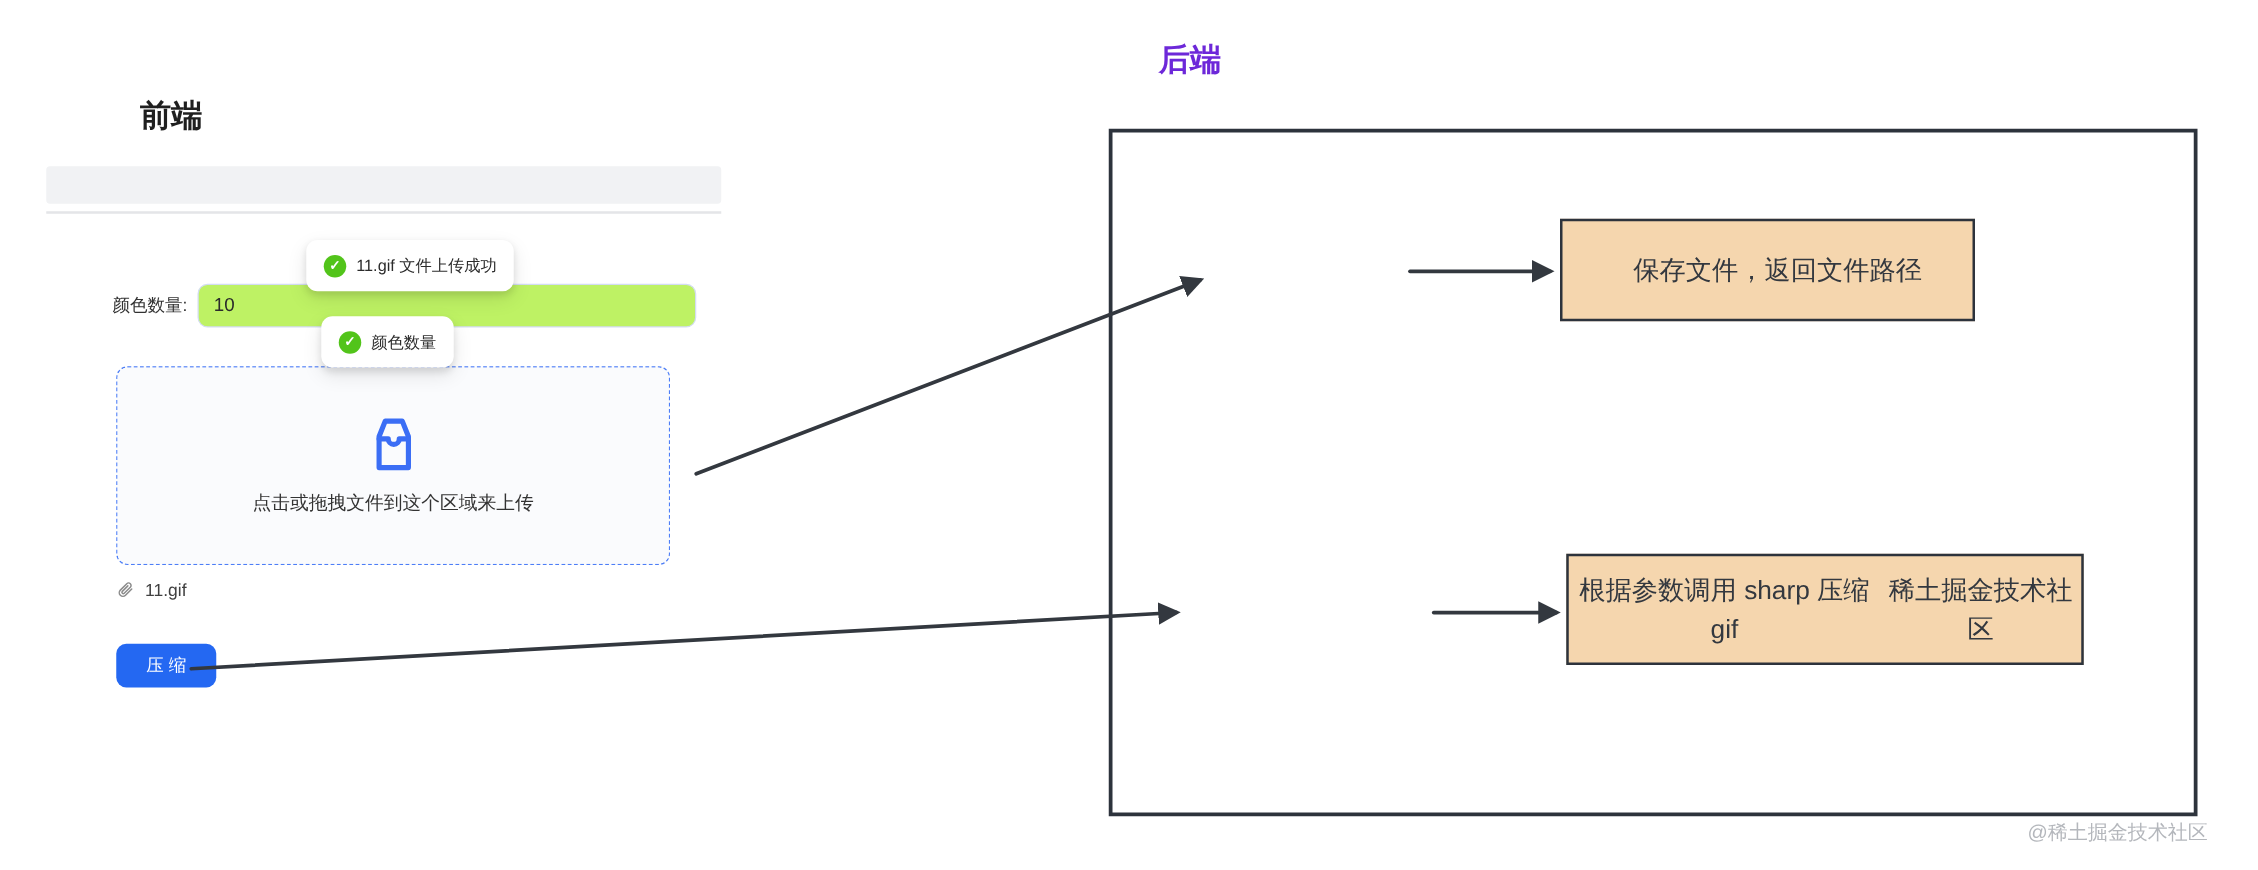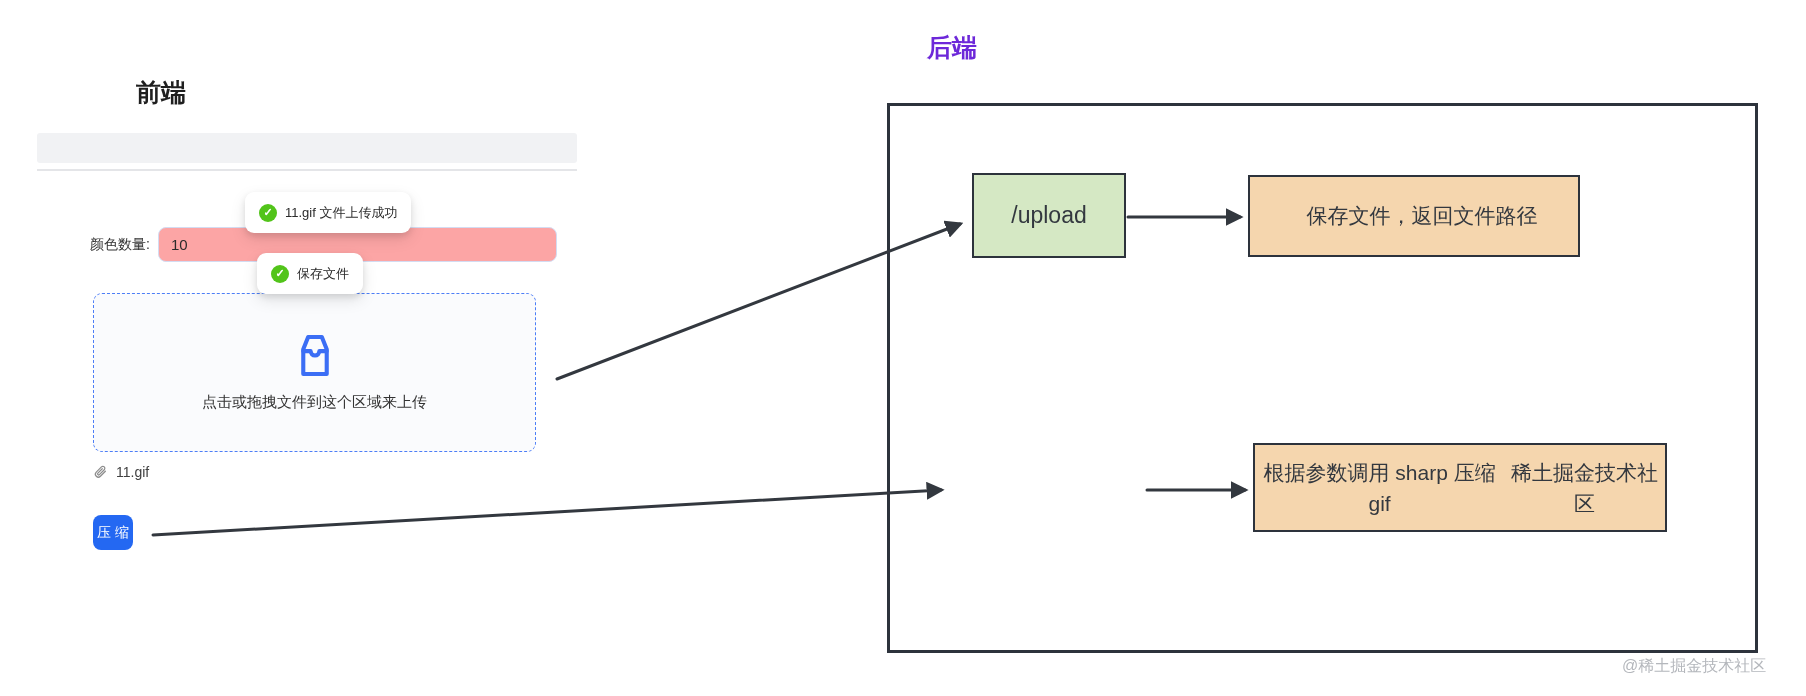--- a/index.html
+++ b/index.html
@@ -7,21 +7,21 @@
   .canvas {
     position: relative;
     width: 1806px;
     height: 696px;
     background: #ffffff;
     overflow: hidden;
   }
   
   .fe-title {
     position: absolute; left: 112px; top: 76px;
-    font-size: 25px; font-weight: 700; color: #1f1f1f; margin-left: 24px;
+    font-size: 25px; font-weight: 700; color: #1f1f1f;
   }
   .fe-bar {
     position: absolute; left: 37px; top: 133px;
     width: 540px; height: 30px;
     background: #f1f2f4; border-radius: 3px;
   }
   .fe-divider {
     position: absolute; left: 37px; top: 169px;
     width: 540px; height: 2px; background: #e4e5e8;
   }
@@ -42,41 +42,41 @@
     font-size: 11px; font-weight: 700; flex: 0 0 auto;
   }
   .input-label {
     position: absolute; left: 90px; top: 227px; height: 35px;
     display: flex; align-items: center;
     font-size: 14px; color: #333;
   }
   .count-input {
     position: absolute; left: 158px; top: 227px;
     width: 399px; height: 35px;
-    background: #fca5a5; border: 1px solid #d3dcf2; border-radius: 8px;
+    background: #bef264; border: 1px solid #d3dcf2; border-radius: 8px;
     padding: 0 12px; font-size: 15px; color: #2b2b2b;
     font-family: "Liberation Sans", sans-serif; outline: none;
   }
   .dragger {
     position: absolute; left: 93px; top: 293px;
     width: 443px; height: 159px;
     border: 1.5px dashed #4d7ef7; border-radius: 9px;
     background: #fafbfd;
     display: flex; flex-direction: column; align-items: center; justify-content: center;
     gap: 16px; cursor: pointer;
   }
   .dragger-text { font-size: 15px; color: #333; }
   .file-row {
     position: absolute; left: 93px; top: 464px; height: 24px;
     display: flex; align-items: flex-start; gap: 8px;
     font-size: 14px; color: #404040;
   }
   .compress-btn {
     position: absolute; left: 93px; top: 515px;
-    width: 40px; height: 35px;
+    width: 80px; height: 35px;
     background: #2468f2; color: #ffffff;
     border: none; border-radius: 8px;
     font-size: 14px; font-family: "Liberation Sans", sans-serif;
     cursor: pointer; display: flex; align-items: center; justify-content: center;
     white-space: nowrap;
   }
   
   .be-title {
     position: absolute; left: 915px; top: 31px;
     font-size: 25px; font-weight: 700; color: #6d28d9; margin-left: 12px;
@@ -113,21 +113,21 @@
   <div class="toast toast1">
     <span class="check-circle">✓</span>
     <span>11.gif 文件上传成功</span>
   </div>
 
   <div class="input-label">颜色数量:</div>
   <input class="count-input" type="text" value="10" style="">
 
   <div class="toast toast2">
     <span class="check-circle">✓</span>
-    <span>保存文件</span>
+    <span>颜色数量</span>
   </div>
 
   <div class="dragger">
     <svg width="40" height="43" viewBox="0 0 36 44">
       <path d="M11 3 L25 3 L30 15.5 L30 41 L6 41 L6 15.5 Z" fill="none" stroke="#3b6ef5" stroke-width="4.2" stroke-linejoin="round"></path>
       <path d="M6 17.5 H13.5 a4.5 4.5 0 0 0 9 0 H30" fill="none" stroke="#3b6ef5" stroke-width="4.2" stroke-linejoin="round" stroke-linecap="round"></path>
     </svg>
     <div class="dragger-text">点击或拖拽文件到这个区域来上传</div>
   </div>
 
@@ -136,21 +136,20 @@
       <path d="M13.2 7.2 L7.9 12.5 a3.1 3.1 0 0 1-4.4-4.4 L9 2.6 a2.1 2.1 0 0 1 3 3 L6.8 10.8 a1.1 1.1 0 0 1-1.6-1.6 L9.9 4.5" fill="none" stroke="#8c8c8c" stroke-width="1.3" stroke-linecap="round" stroke-linejoin="round"></path>
     </svg>
     <span>11.gif</span>
   </div>
 
   <button class="compress-btn">压 缩</button>
 
   <div class="be-title">后端</div>
   <div class="be-box"></div>
 
-  <div class="node ep-upload">/upload</div>
   <div class="node act-save">保存文件，返回文件路径</div>
   <div class="node act-comp">
     <span>根据参数调用 sharp 压缩 gif</span>
     <span>稀土掘金技术社区</span>
   </div>
 
   <svg class="arrows">
     <defs>
       <marker id="ah" viewBox="0 0 10 10" refX="8" refY="5" markerWidth="6" markerHeight="6" orient="auto-start-reverse">
         <path d="M0 0 L10 5 L0 10 z" fill="#33383f"></path>

